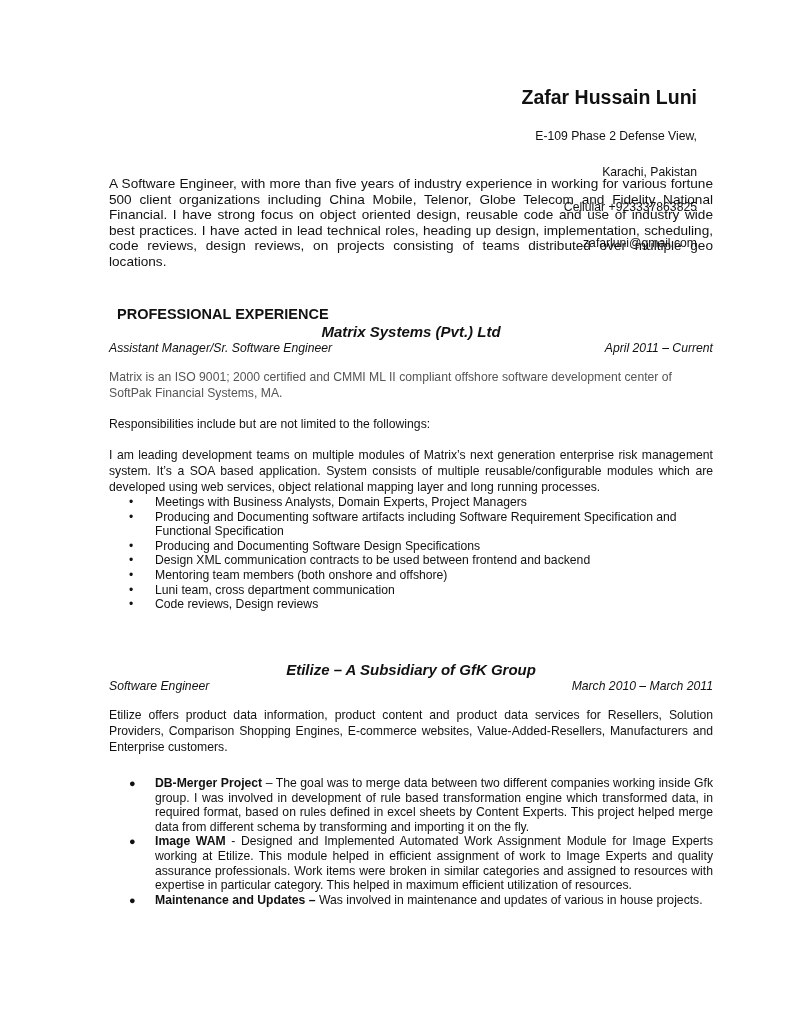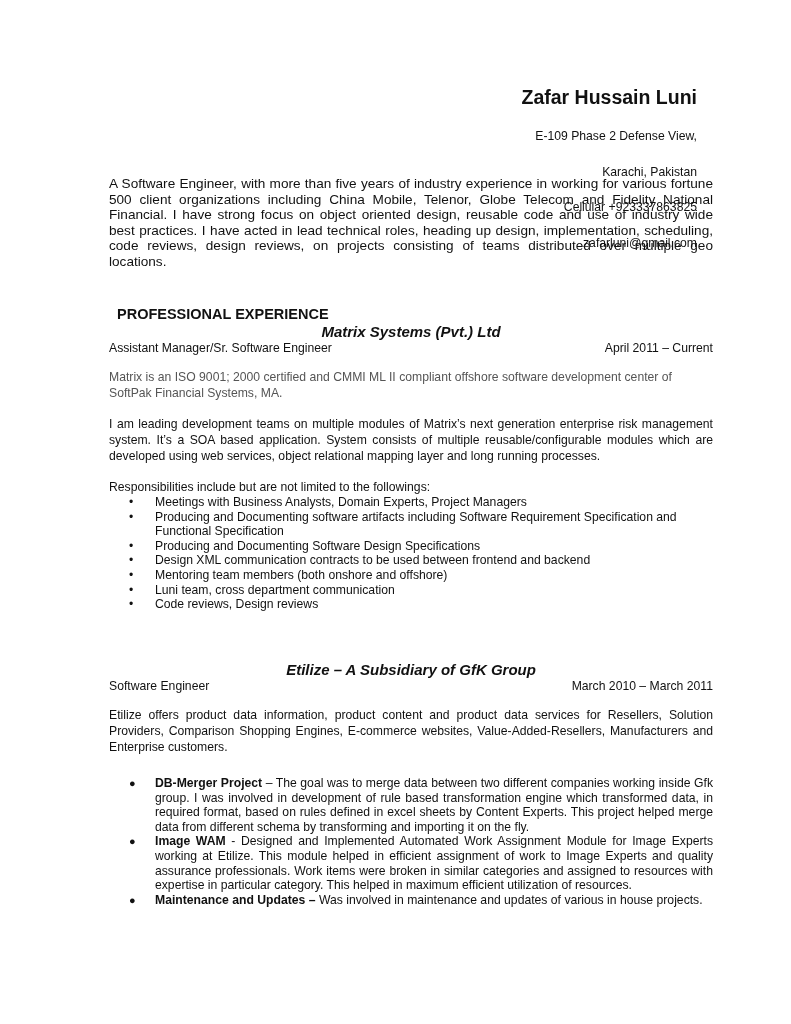--- a/index.html
+++ b/index.html
@@ -7,21 +7,21 @@
            font-family: "Liberation Sans", sans-serif; color: #111; }
     .page { position: absolute; left: 93px; top: 0; width: 604px; }
     .header { position: absolute; right: 0; top: 86px; text-align: right; }
     .name { font-size: 19.5px; font-weight: bold; line-height: 22px; margin-bottom: 2px; }
     .contact-line { font-size: 12.2px; line-height: 14.5px; margin-top: 21px; }
     .summary { position: absolute; top: 176px; left: 16px; width: 604px; font-size: 13.6px;
                line-height: 15.5px; text-align: justify; margin: 0; }
     .section-title { position: absolute; top: 290px; left: 8px; font-size: 14.5px; font-weight: bold; margin: 16px; }
     .job { position: absolute; left: 16px; width: 604px; }
     .company { text-align: center; font-size: 15px; font-weight: bold; font-style: italic; line-height: 18px; }
-    .role-row { display: flex; justify-content: space-between; font-size: 12.2px; line-height: 14px; }
+    .role-row { display: flex; justify-content: space-between; font-size: 12.2px; font-style: italic; line-height: 14px; }
     .desc { font-size: 12.2px; line-height: 16px; margin: 0; text-align: justify; }
     .desc.grey { color: #555; text-align: left; }
     ul.resp { list-style: none; margin: 0; padding: 0; }
     ul.resp li { position: relative; padding-left: 46px; font-size: 12.2px; line-height: 14.6px; }
     ul.resp li .bullet { position: absolute; left: 20px; top: 0; }
     ul.proj { list-style: none; margin: 0; padding: 0; }
     ul.proj li { position: relative; padding-left: 46px; font-size: 12.2px; line-height: 14.6px; text-align: justify; }
     ul.proj li .bullet { position: absolute; left: 20px; top: 0; font-size: 11px; }
     .bold { font-weight: bold; }
   </style>
@@ -42,22 +42,22 @@
 
   <h2 class="section-title">PROFESSIONAL EXPERIENCE</h2>
 
   <div class="job" style="top:323px;">
     <div class="company">Matrix Systems (Pvt.) Ltd</div>
     <div class="role-row">
       <span>Assistant Manager/Sr. Software Engineer</span>
       <span>April 2011 – Current</span>
     </div>
     <p class="desc grey" style="margin-top:14px;">Matrix is an ISO 9001; 2000 certified and CMMI ML II compliant offshore software development center of SoftPak Financial Systems, MA.</p>
+    <p class="desc" style="margin-top:15px;">Responsibilities include but are not limited to the followings:</p>
     <p class="desc" style="margin-top:15px;">I am leading development teams on multiple modules of Matrix’s next generation enterprise risk management system. It’s a SOA based application. System consists of multiple reusable/configurable modules which are developed using web services, object relational mapping layer and long running processes.</p>
-    <p class="desc" style="margin-top:15px;">Responsibilities include but are not limited to the followings:</p>
     <ul class="resp">
       <li><span class="bullet">•</span><span>Meetings with Business Analysts, Domain Experts, Project Managers</span></li>
       <li><span class="bullet">•</span><span>Producing and Documenting software artifacts including Software Requirement Specification and Functional Specification</span></li>
       <li><span class="bullet">•</span><span>Producing and Documenting Software Design Specifications</span></li>
       <li><span class="bullet">•</span><span>Design XML communication contracts to be used between frontend and backend</span></li>
       <li><span class="bullet">•</span><span>Mentoring team members (both onshore and offshore)</span></li>
       <li><span class="bullet">•</span><span>Luni team, cross department communication</span></li>
       <li><span class="bullet">•</span><span>Code reviews, Design reviews</span></li>
     </ul>
   </div>

